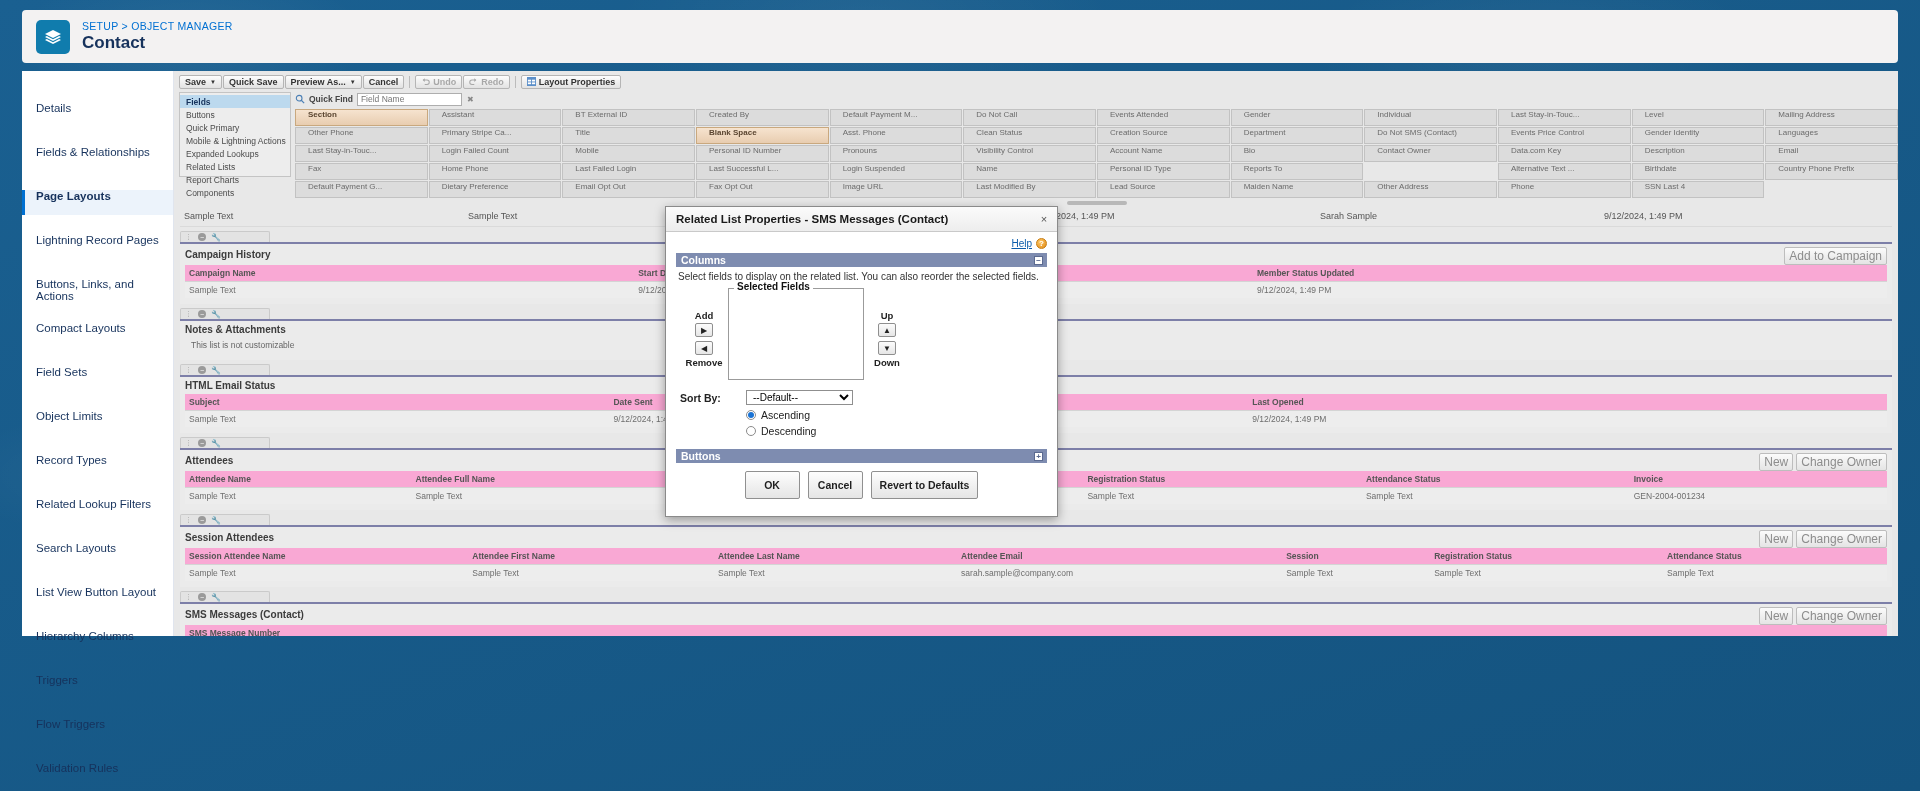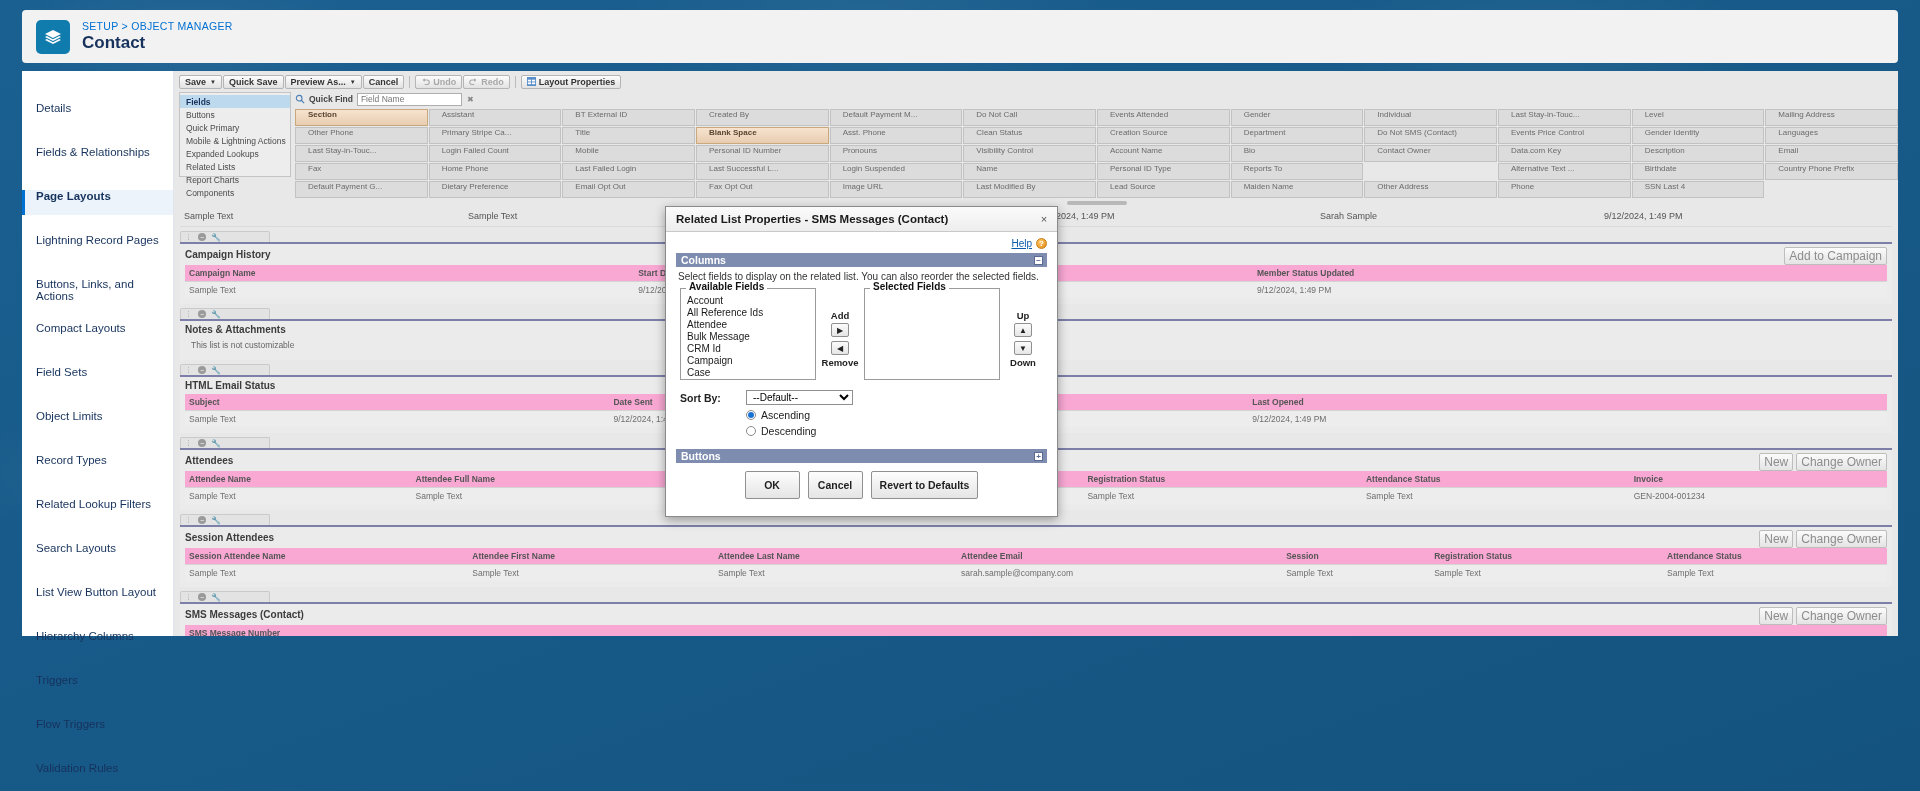--- a/index.html
+++ b/index.html
@@ -788,33 +788,20 @@
       <span class="help-ico">?</span>
     </div>
 
     <div class="sec-bar">
       <span>Columns</span>
       <span class="sec-toggle">−</span>
     </div>
     <div class="sec-desc">Select fields to display on the related list. You can also reorder the selected fields.</div>
 
     <div class="picker">
-      <div class="list-col">
-        <span class="list-legend">Available Fields</span>
-        <div class="listbox" id="availbox">
-            <div class="opt">Account</div>
-            <div class="opt">All Reference Ids</div>
-            <div class="opt">Attendee</div>
-            <div class="opt">Bulk Message</div>
-            <div class="opt">CRM Id</div>
-            <div class="opt">Campaign</div>
-            <div class="opt">Case</div>
-            <div class="opt">Clicks</div>
-          </div>
-      </div>
 
       <div class="arrow-col">
         <span class="arrow-label">Add</span>
         <div class="arrow-btn">▶</div>
         <div class="arrow-btn">◀</div>
         <span class="arrow-label">Remove</span>
       </div>
 
       <div class="list-col">
         <span class="list-legend">Selected Fields</span>

